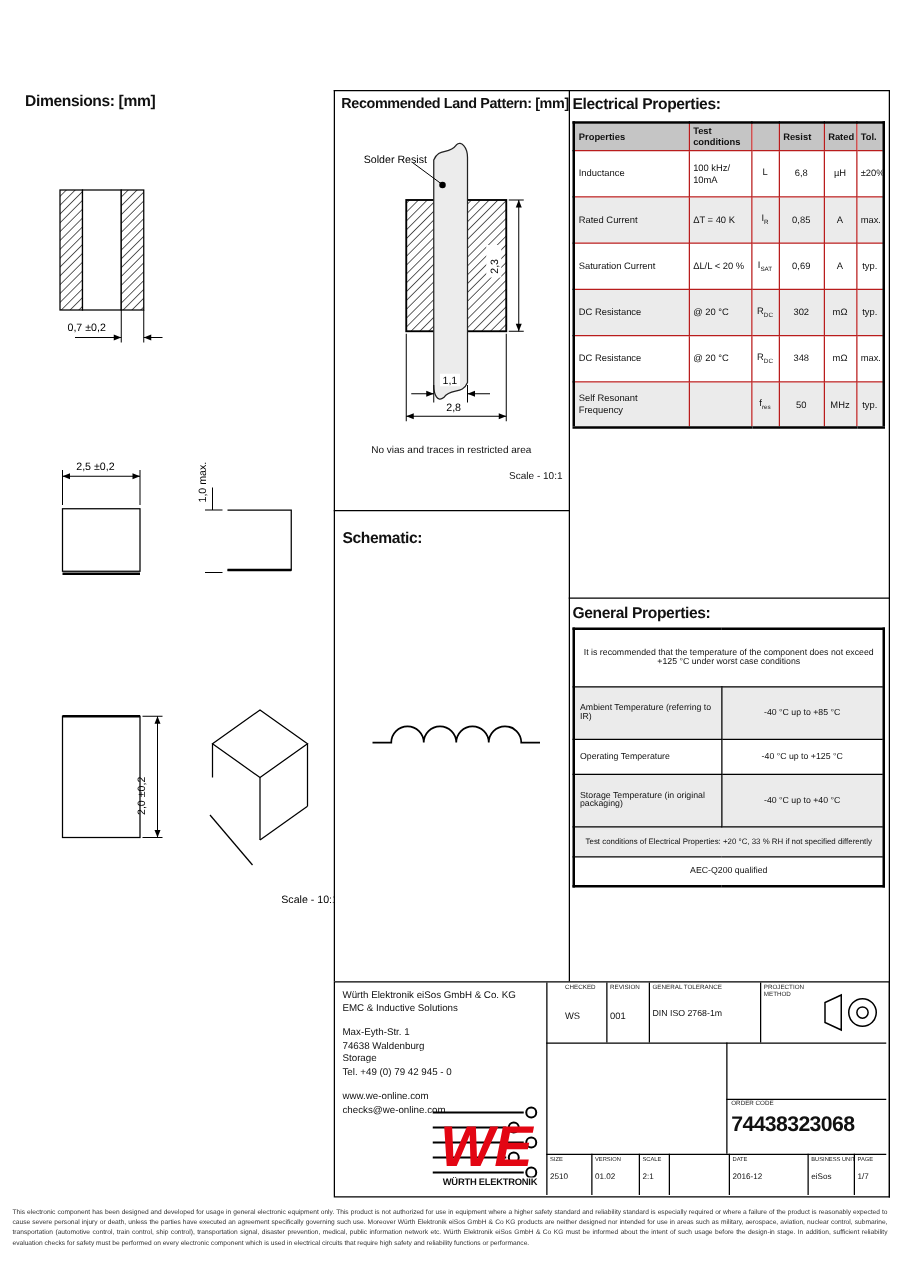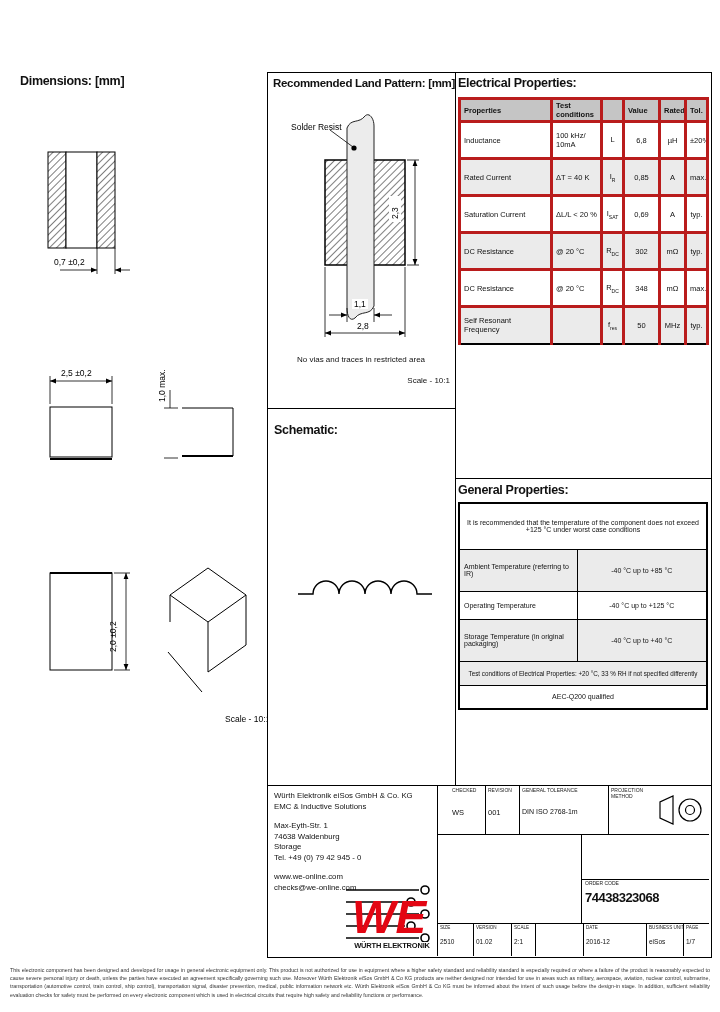--- a/index.html
+++ b/index.html
@@ -13,21 +13,21 @@
   .vline { position:absolute; background:#000; width:1px; }
   .sec-title { font-weight:bold; font-size:12.5px; letter-spacing:-0.3px; }
   .dim-note { font-size:8.5px; }
 
   
   table.etable {
     position:absolute; left:458px; top:97px; width:248px;
     border-collapse:collapse; table-layout:fixed; font-size:7.5px;
     border:2px solid #000;
   }
-  table.etable th, table.etable td { border:3px solid #b91c1c; padding:1px 3px; overflow:hidden; }
+  table.etable th, table.etable td { border:1px solid #b91c1c; padding:1px 3px; overflow:hidden; }
   table.etable th { background:#c5c5c5; text-align:left; height:22px; font-size:7.5px; }
   table.etable td { height:37px; }
   table.etable tr.alt { background:#ebebeb; }
   table.etable tr:last-child td { border-bottom:2.5px solid #000; }
   .tc { text-align:center; }
   .sym { font-size:7.5px; }
   .sub { font-size:5px; vertical-align:sub; }
 
   
   table.gtable {
@@ -39,21 +39,21 @@
   table.gtable td.shade { background:#ebebeb; }
   .centered { text-align:center; }
 
   
   .tb { position:absolute; left:267px; top:785px; width:445px; height:173px; border:1.5px solid #000; }
   .tb-label { font-size:5px; color:#222; line-height:1.1; }
   .tb-val { font-size:7.5px; }
   .addr { font-size:7.8px; line-height:1.35; }
   .addr .gap { height:9px; }
   .desc-val { font-size:12.5px; font-weight:bold; letter-spacing:-0.4px; white-space:nowrap; }
-  .order-val { font-size:13px; font-weight:bold; letter-spacing:-0.5px; }
+  .order-val { font-size:17px; font-weight:bold; letter-spacing:-0.5px; }
   .mini-label { font-size:4.6px; color:#222; }
   .mini-val { font-size:6.5px; }
   .logo-caption { font-size:7.5px; font-weight:bold; letter-spacing:-0.2px; text-align:center; white-space:nowrap; }
 
   .footer-text {
     position:absolute; left:10px; top:966px; width:700px;
     font-size:5.3px; line-height:1.55; color:#333; text-align:justify;
   }
   svg { display:block; }
 </style>
@@ -187,21 +187,21 @@
       <col style="width:22px">
       <col style="width:36px">
       <col style="width:26px">
       <col style="width:22px">
     </colgroup>
   <tbody>
       <tr>
     <th>Properties</th>
     <th>Test conditions</th>
     <th></th>
-    <th class="tc">Value</th>
+    <th class="tc">Resist</th>
     <th class="tc">Rated</th>
     <th class="tc">Tol.</th>
   </tr>
   <tr>
     <td>Inductance</td>
     <td>100 kHz/ 10mA</td>
     <td class="tc"><span class="sym">L</span><span class="sub"></span></td>
     <td class="tc">6,8</td>
     <td class="tc">µH</td>
     <td class="tc">±20%</td>

